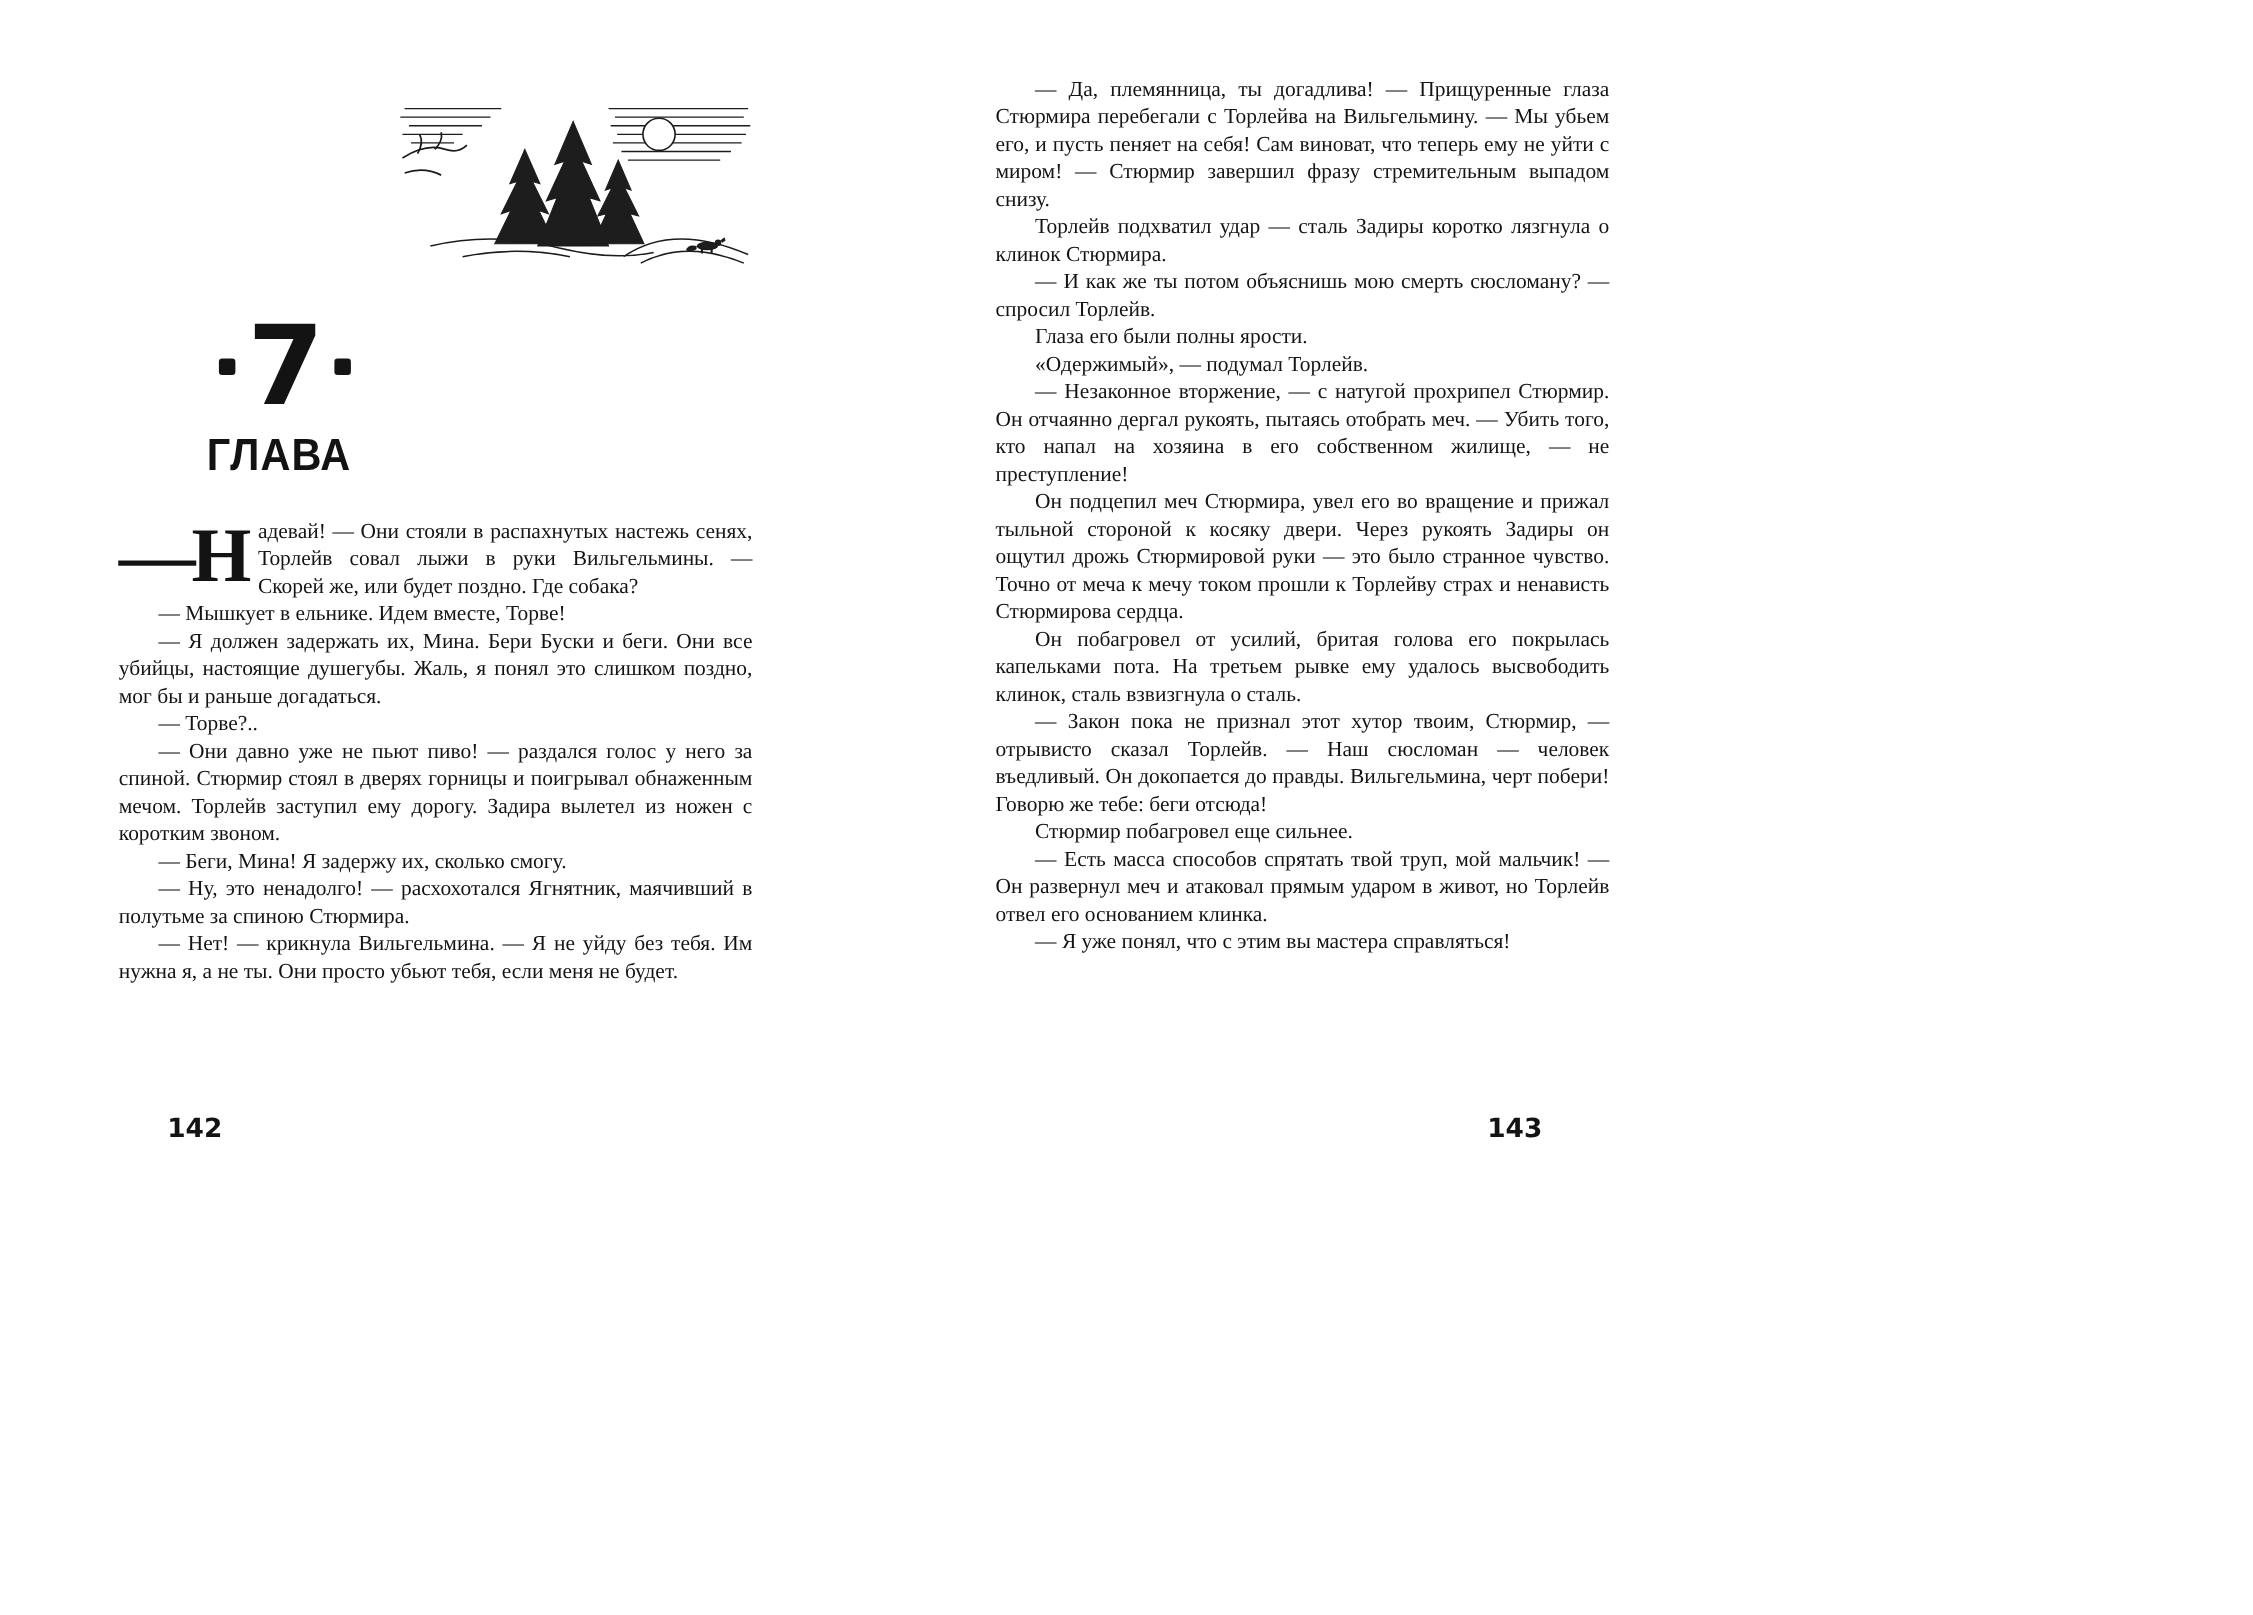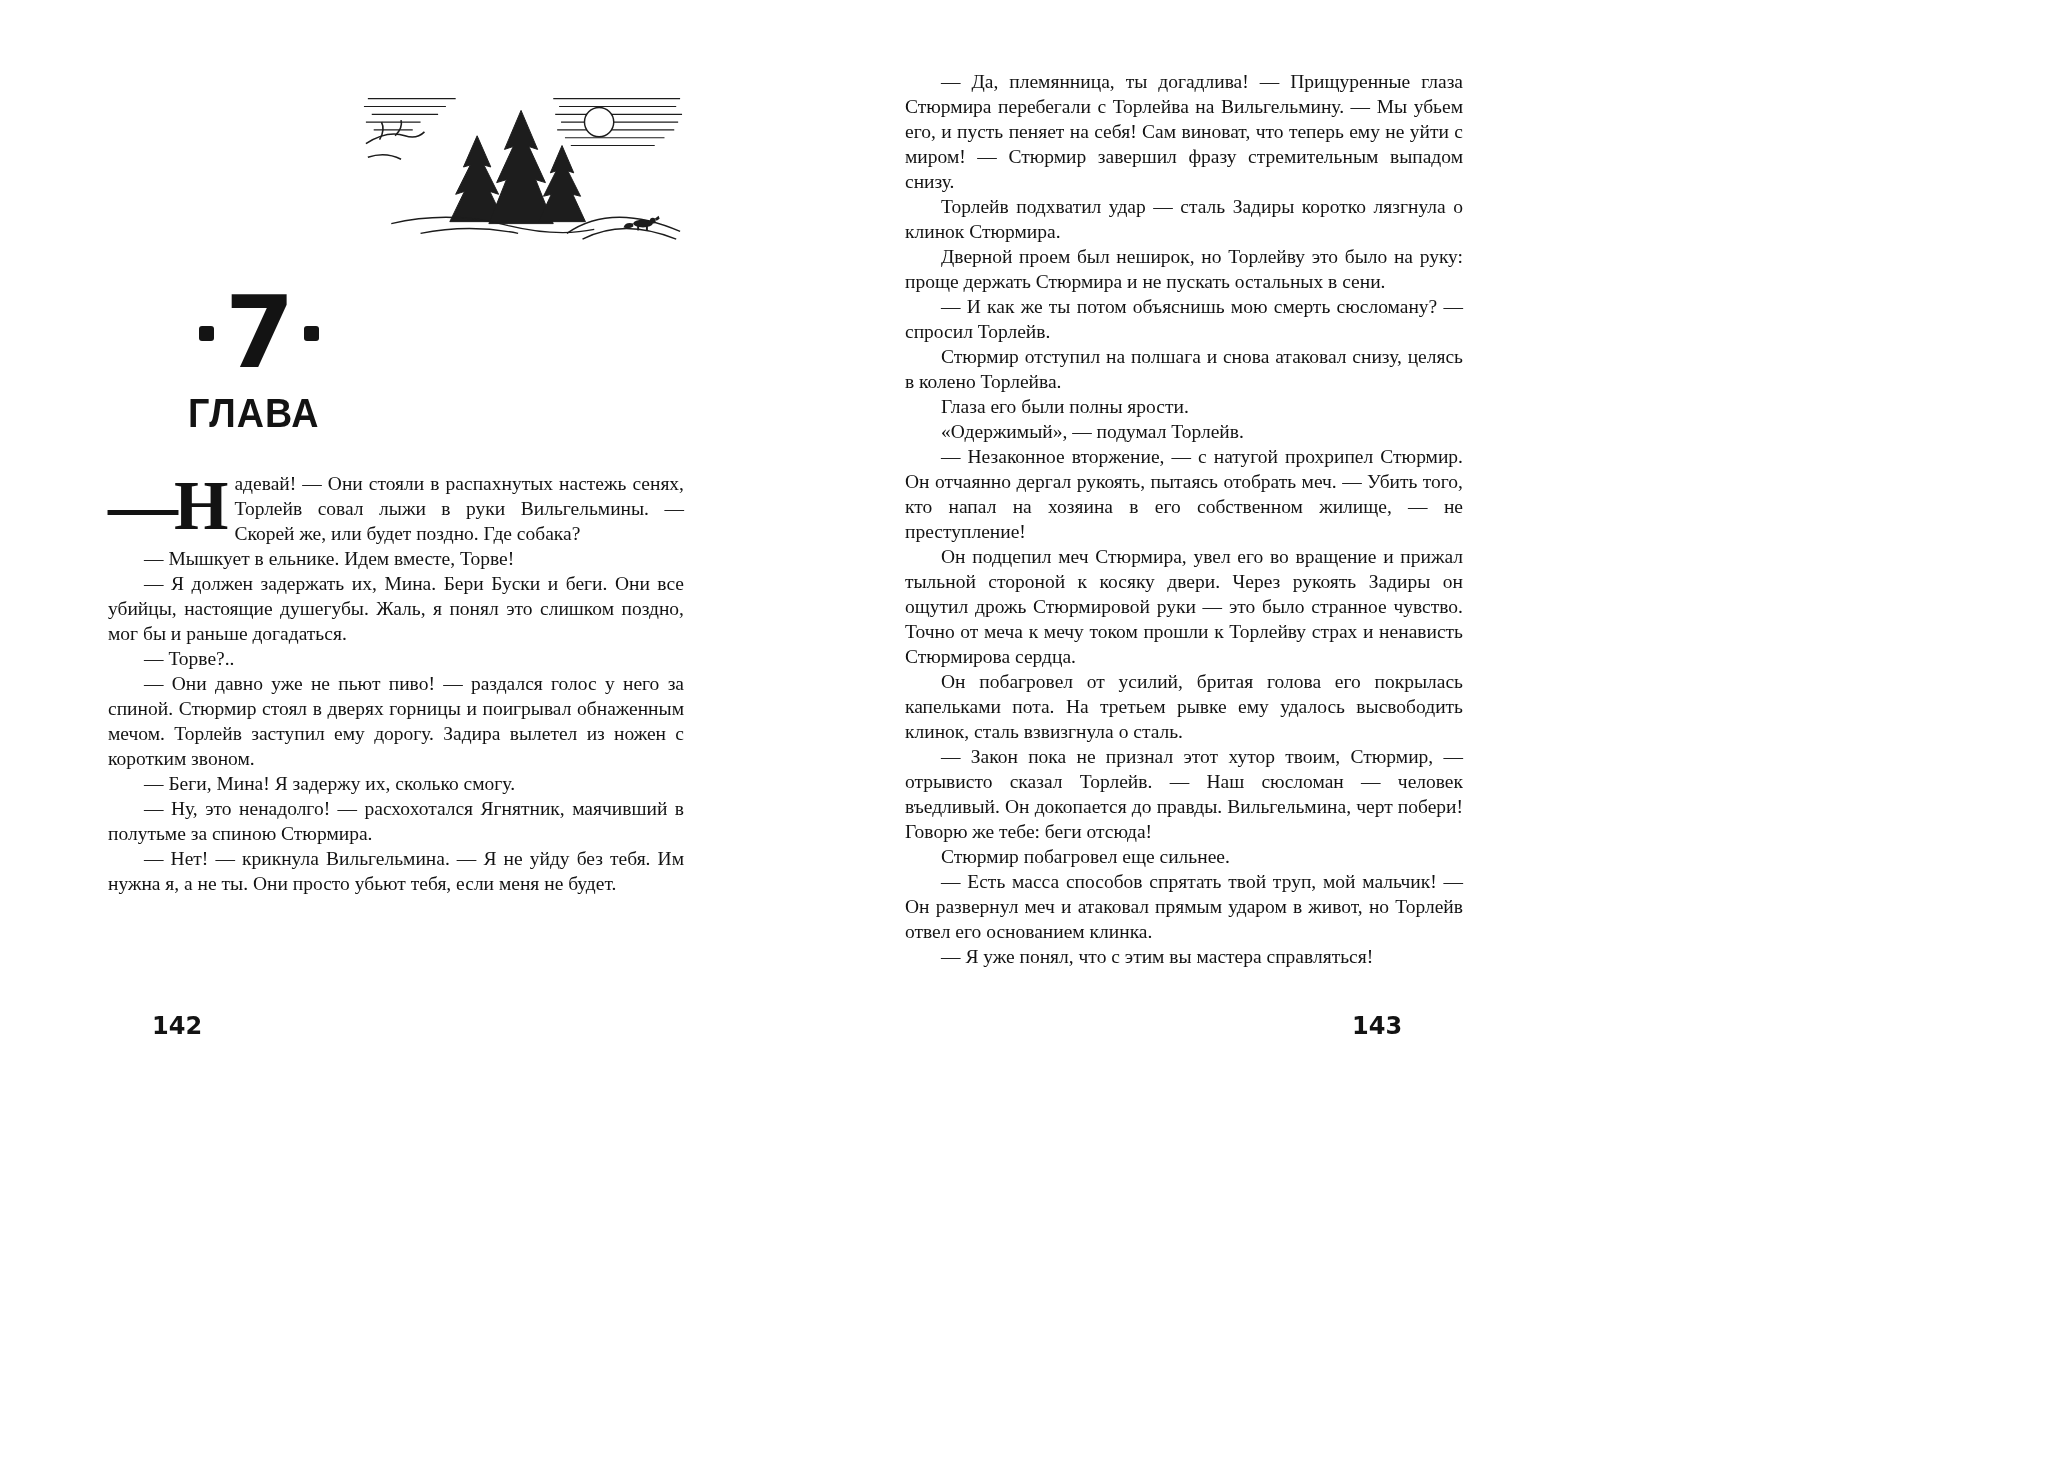--- a/index.html
+++ b/index.html
@@ -174,23 +174,21 @@
           <p class="para">— Ну, это ненадолго! — расхохотался Ягнятник, маячивший в полутьме за спиною Стюрмира.</p>
           <p class="para">— Нет! — крикнула Вильгельмина. — Я не уйду без тебя. Им нужна я, а не ты. Они просто убьют тебя, если меня не будет.</p>
         </div>
     </div>
   </div>
 
   <div class="col col-right">
     <div>
         <p class="para">— Да, племянница, ты догадлива! — Прищуренные глаза Стюрмира перебегали с Торлейва на Вильгельмину. — Мы убьем его, и пусть пеняет на себя! Сам виноват, что теперь ему не уйти с миром! — Стюрмир завершил фразу стремительным выпадом снизу.</p>
         <p class="para">Торлейв подхватил удар — сталь Задиры коротко лязгнула о клинок Стюрмира.</p>
-        <p class="para">Дверной проем был неширок, но Торлейву это было на руку: проще держать Стюрмира и не пускать остальных в сени.</p>
         <p class="para">— И как же ты потом объяснишь мою смерть сюсломану? — спросил Торлейв.</p>
-        <p class="para">Стюрмир отступил на полшага и снова атаковал снизу, целясь в колено Торлейва.</p>
         <p class="para">Глаза его были полны ярости.</p>
         <p class="para">«Одержимый», — подумал Торлейв.</p>
         <p class="para">— Незаконное вторжение, — с натугой прохрипел Стюрмир. Он отчаянно дергал рукоять, пытаясь отобрать меч. — Убить того, кто напал на хозяина в его собственном жилище, — не преступление!</p>
         <p class="para">Он подцепил меч Стюрмира, увел его во вращение и прижал тыльной стороной к косяку двери. Через рукоять Задиры он ощутил дрожь Стюрмировой руки — это было странное чувство. Точно от меча к мечу током прошли к Торлейву страх и ненависть Стюрмирова сердца.</p>
         <p class="para">Он побагровел от усилий, бритая голова его покрылась капельками пота. На третьем рывке ему удалось высвободить клинок, сталь взвизгнула о сталь.</p>
         <p class="para">— Закон пока не признал этот хутор твоим, Стюрмир, — отрывисто сказал Торлейв. — Наш сюсломан — человек въедливый. Он докопается до правды. Вильгельмина, черт побери! Говорю же тебе: беги отсюда!</p>
         <p class="para">Стюрмир побагровел еще сильнее.</p>
         <p class="para">— Есть масса способов спрятать твой труп, мой мальчик! — Он развернул меч и атаковал прямым ударом в живот, но Торлейв отвел его основанием клинка.</p>
         <p class="para">— Я уже понял, что с этим вы мастера справляться!</p>
       </div>

